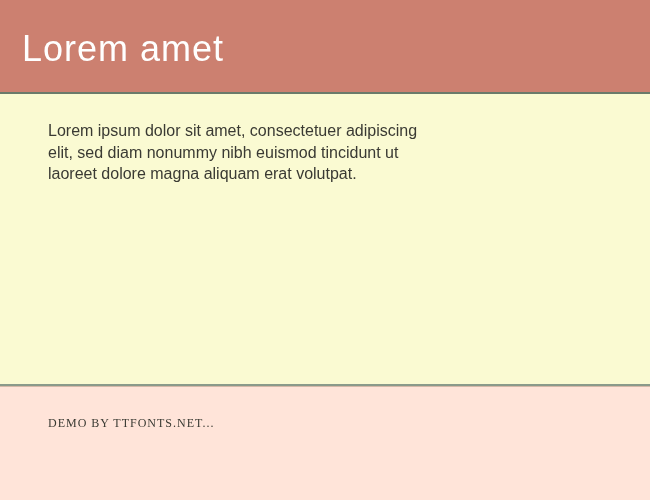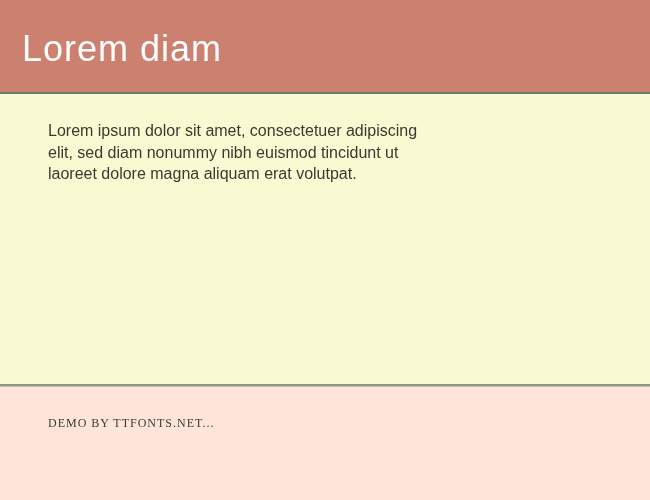--- a/index.html
+++ b/index.html
@@ -48,21 +48,21 @@
       color: #3a3a33;
       font-size: 12px;
       letter-spacing: 1px;
       font-family: 'Copperplate', 'Copperplate Gothic Light', serif;
     }
   </style>
 </head>
 <body>
 
 <div class="header">
-  <h1>Lorem diam</h1>
+  <h1>Lorem amet</h1>
 </div>
 
 <div class="content">
   <p>Lorem ipsum dolor sit amet, consectetuer adipiscing elit, sed diam nonummy nibh euismod tincidunt ut laoreet dolore magna aliquam erat volutpat.</p>
 </div>
 
 <div class="footer">
   <span>DEMO BY TTFONTS.NET...</span>
 </div>
 

